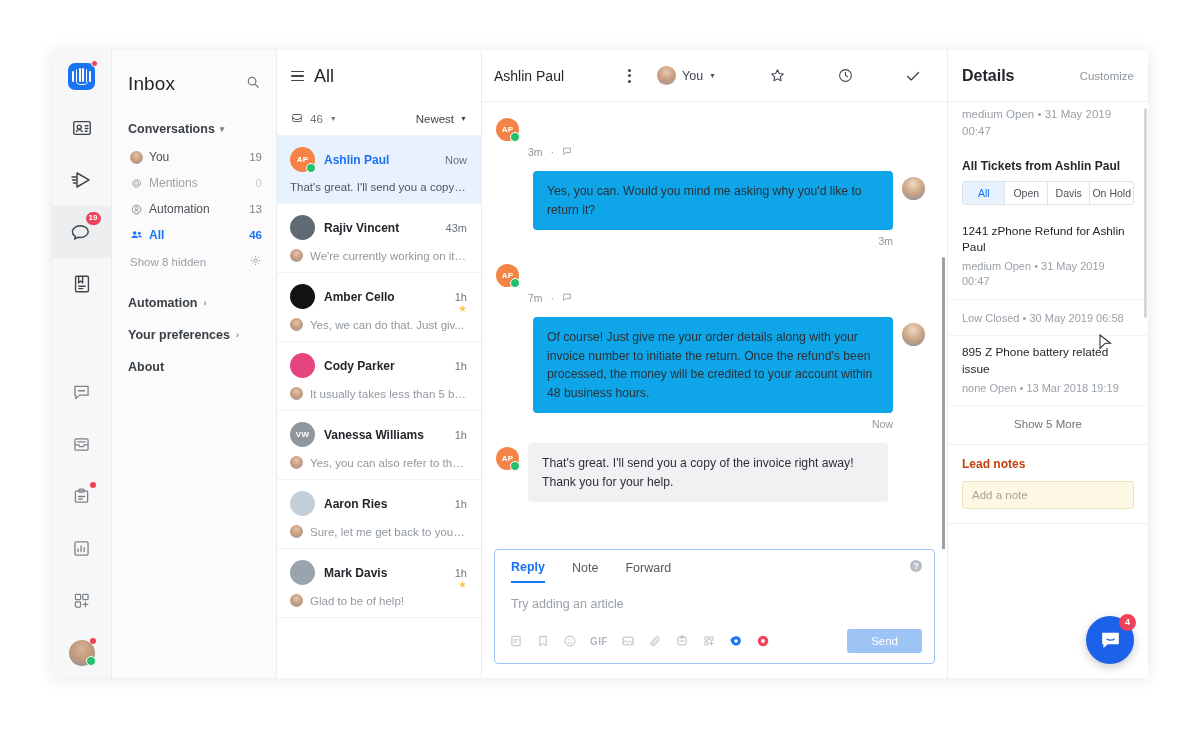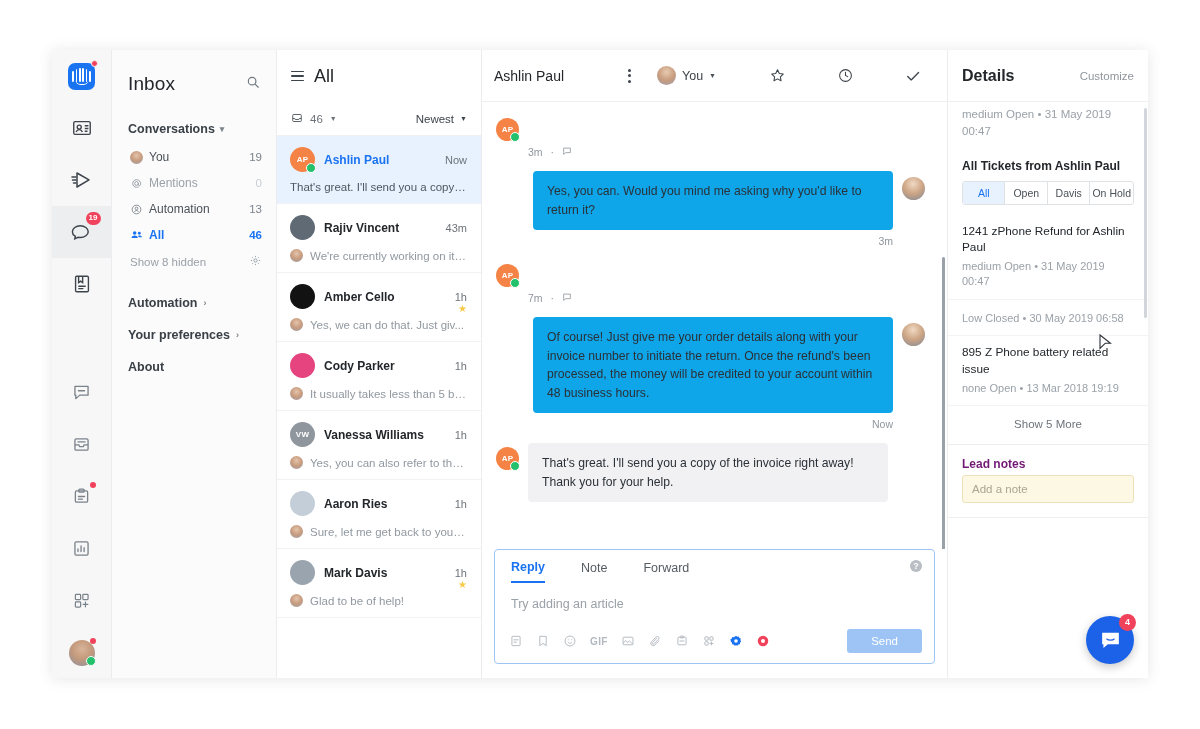--- a/index.html
+++ b/index.html
@@ -225,21 +225,21 @@
     position:absolute; right:2px; top:155px; width:3px; height:300px;
     background:#9aa1a8; border-radius:3px;
   }
 
   
   .composer {
     margin: 0 12px 14px 12px;
     border: 1.5px solid #9dc4f5; border-radius:4px;
     background:#fff; position:relative;
   }
-  .comp-tabs { display:flex; align-items:center; gap:36px; padding: 10px 16px 0 16px; }
+  .comp-tabs { display:flex; align-items:center; gap:27px; padding: 10px 16px 0 16px; }
   .comp-tab { font-size:12.5px; color:#545b62; padding-bottom:7px; cursor:pointer; }
   .comp-tab.active { color:#1a73f0; border-bottom:2px solid #1a73f0; font-weight:600;}
   .comp-help {
     position:absolute; right:12px; top:10px;
     width:12px; height:12px; border-radius:50%; background:#b8bec4;
     color:#fff; font-size:9px; line-height:12px; text-align:center; cursor:pointer; font-weight:700;
   }
   .comp-body { padding: 14px 16px 4px 16px; font-size:12.5px; color:#9aa1a8; min-height:40px;}
   .comp-foot { display:flex; align-items:center; padding: 6px 12px 10px 14px; }
   .ci { color:#b2b8bf; margin-right:13px; cursor:pointer; display:flex; align-items:center; }
@@ -274,21 +274,21 @@
     border-right:1px solid #dfe2e5; cursor:pointer; white-space:nowrap;
   }
   .seg div:last-child { border-right:none; }
   .seg div.on { background:#e8f2fe; color:#1a73f0; }
   .ticket { padding: 8px 14px 9px; border-bottom:1px solid #f3f3f5; cursor:pointer; }
   .tk-title { font-size:11.8px; color:#23272b; line-height:1.42; }
   .tk-meta { font-size:11px; color:#9aa1a8; margin-top:3px; line-height:1.4; }
   .show-more { text-align:center; font-size:11.5px; color:#6c737a; padding: 12px 0 14px; cursor:pointer;
     border-bottom:1px solid #eeeef0; }
   .dt-block { padding: 12px 14px 14px; border-bottom:1px solid #eeeef0; }
-  .dt-block-title { font-size:12px; font-weight:700; color:#701a75; margin-bottom:4px; }
+  .dt-block-title { font-size:12px; font-weight:700; color:#c2410c; margin-bottom:10px; }
   .note-box {
     background:#fdf8e3; border:1px solid #ece2bb; border-radius:3px;
     font-size:11.5px; color:#a9a694; padding: 7px 9px;
   }
   .dt-scrollbar {
     position:absolute; right:1px; top:58px; width:3px; height:210px;
     background:#d2d6da; border-radius:3px;
   }
 
   

